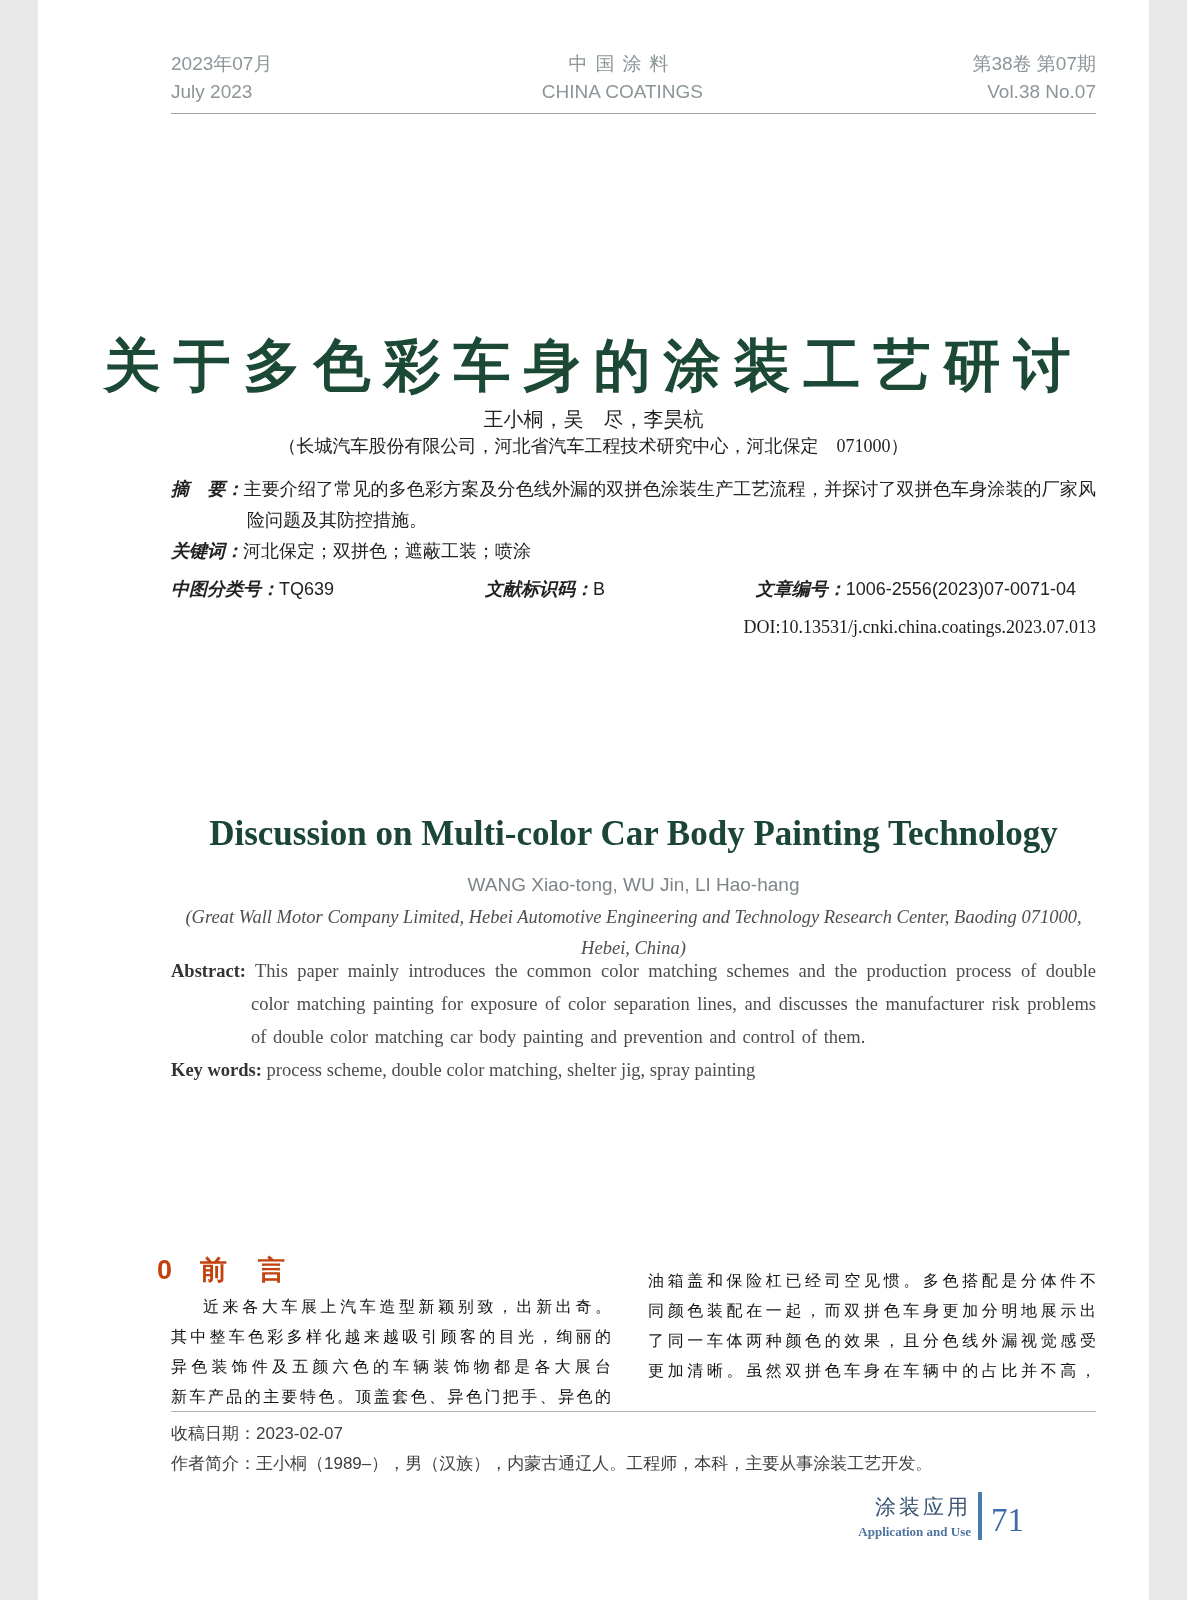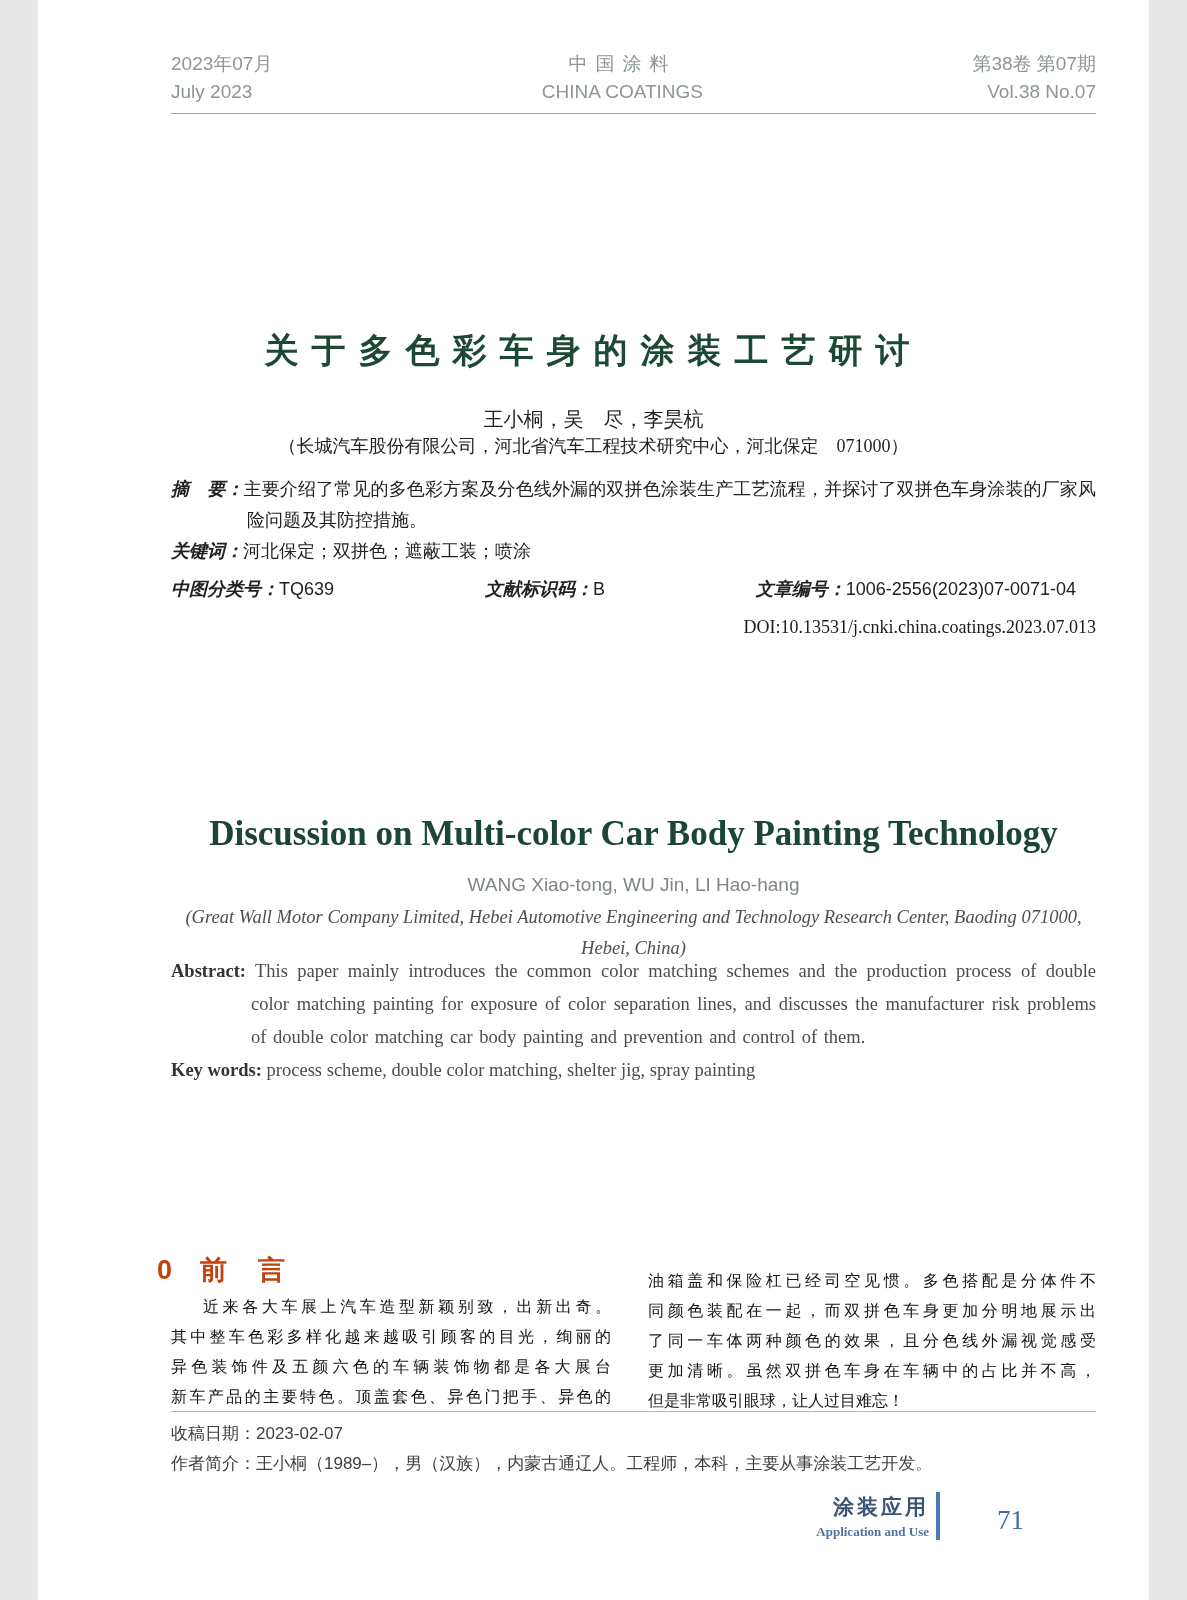--- a/index.html
+++ b/index.html
@@ -27,21 +27,21 @@
   .header-rule {
     position: absolute; top: 113px; left: 133px; width: 925px;
     height: 1px; background: #9fa6a6;
   }
 
   
   .title-zh {
     position: absolute; top: 328px; left: 0; width: 100%;
     text-align: center;
     font-family: "Liberation Sans", "DejaVu Sans", sans-serif;
-    font-weight: 700; font-size: 34px; letter-spacing: 13px;
+    font-weight: 700; font-size: 57px; letter-spacing: 13px;
     color: #1c4836;
   }
   .authors-zh {
     position: absolute; top: 406px; left: 0; width: 100%;
     text-align: center; font-size: 20px; color: #222;
   }
   .affil-zh {
     position: absolute; top: 434px; left: 0; width: 100%;
     text-align: center; font-size: 18px; color: #222;
   }
@@ -115,25 +115,25 @@
   }
 
   
   .page-tag {
     position: absolute; top: 1492px; right: 125px;
     display: flex; align-items: center;
   }
   .tag-col { text-align: right; }
   .tag-zh {
     font-family: "Liberation Sans", "DejaVu Sans", sans-serif;
-    font-weight: 700; font-size: 21px; letter-spacing: 3px; color: #3a5574;
+    font-weight: 400; font-size: 21px; letter-spacing: 3px; color: #3a5574;
   }
   .tag-en { font-weight: 700; font-size: 13px; color: #50749e; margin-top: 3px; }
   .tag-bar { width: 4px; height: 48px; background: #4a7ab2; margin: 0 9px 0 7px; }
-  .tag-num { font-size: 27px; color: #3f6ba8; padding-top: 8px; margin-left: 48px; }
+  .tag-num { font-size: 33px; color: #3f6ba8; padding-top: 8px; }
 </style>
 </head>
 <body>
 
 <div class="page">
 
   <div class="header">
     <div class="col-l">
       <div>2023年07月</div>
       <div>July 2023</div>
@@ -196,21 +196,20 @@
     <div class="line indent">近来各大车展上汽车造型新颖别致，出新出奇。</div>
     <div class="line">其中整车色彩多样化越来越吸引顾客的目光，绚丽的</div>
     <div class="line">异色装饰件及五颜六色的车辆装饰物都是各大展台</div>
     <div class="line">新车产品的主要特色。顶盖套色、异色门把手、异色的</div>
   </div>
   <div class="col col-right">
     <div class="line">油箱盖和保险杠已经司空见惯。多色搭配是分体件不</div>
     <div class="line">同颜色装配在一起，而双拼色车身更加分明地展示出</div>
     <div class="line">了同一车体两种颜色的效果，且分色线外漏视觉感受</div>
     <div class="line">更加清晰。虽然双拼色车身在车辆中的占比并不高，</div>
-    <div class="line lastline">但是非常吸引眼球，让人过目难忘！</div>
   </div>
 
   <div class="foot-rule"></div>
   <div class="footnotes">
     <div>
       <span>收稿日期：</span><span>2023-02-07</span>
     </div>
     <div>
       <span>作者简介：</span><span>王小桐（1989–），男（汉族），内蒙古通辽人。工程师，本科，主要从事涂装工艺开发。</span>
     </div>

